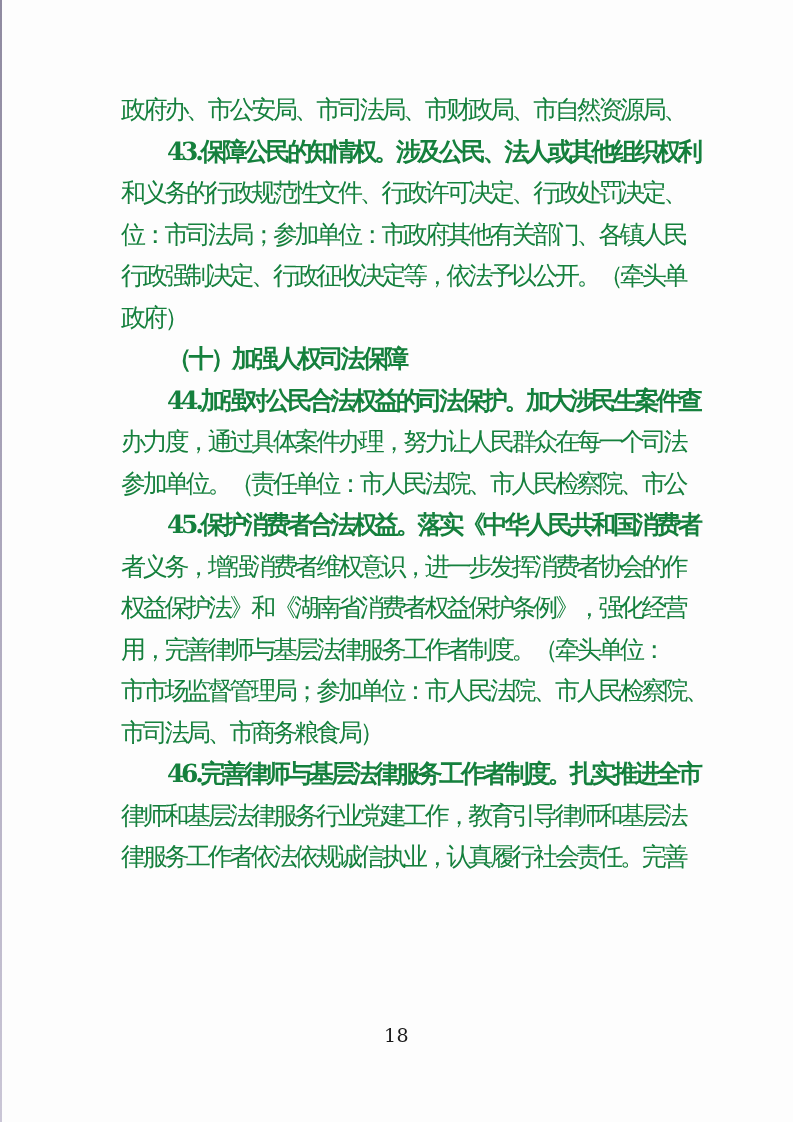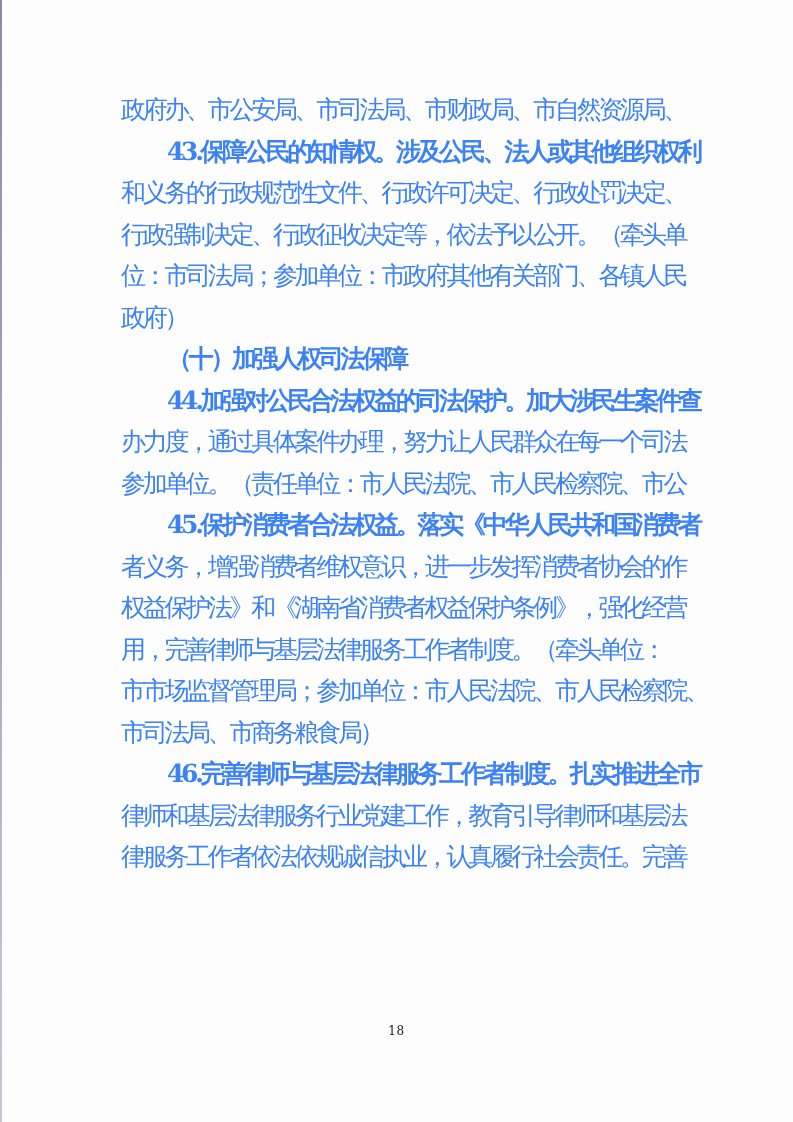--- a/index.html
+++ b/index.html
@@ -27,57 +27,57 @@
     left: 0; top: 0;
     width: 2px;
     height: 1122px;
     background: linear-gradient(180deg, #8f8aa0 0%, #aaa5ba 45%, #cac6d6 100%);
   }
   .content {
     position: absolute;
     left: 121px;
     top: 89px;
     width: 572px;
-    color: #3b82f6;
+    color: #15803d;
   }
   .line {
     height: 41.5px;
     line-height: 41.5px;
     font-size: 25px;
     letter-spacing: -3.3px;
     white-space: nowrap;
     font-weight: 400;
     text-rendering: geometricPrecision;
   }
   .line.indent {
     padding-left: 46px;
     font-weight: bold;
   }
   .page-number {
     position: absolute;
     top: 1024px;
     left: 0;
     width: 793px;
     text-align: center;
-    font-size: 12px;
+    font-size: 19px;
     color: #1a1a1a;
     letter-spacing: 0.5px;
   }
 </style>
 </head>
 <body>
 
 <div class="page">
   <div class="scan-edge"></div>
   <div class="content" id="text-lines">
       <div class="line">政府办、市公安局、市司法局、市财政局、市自然资源局、</div>
       <div class="line indent">43.保障公民的知情权。涉及公民、法人或其他组织权利</div>
       <div class="line">和义务的行政规范性文件、行政许可决定、行政处罚决定、</div>
+      <div class="line">位：市司法局；参加单位：市政府其他有关部门、各镇人民</div>
       <div class="line">行政强制决定、行政征收决定等，依法予以公开。（牵头单</div>
-      <div class="line">位：市司法局；参加单位：市政府其他有关部门、各镇人民</div>
       <div class="line">政府）</div>
       <div class="line indent">（十）加强人权司法保障</div>
       <div class="line indent">44.加强对公民合法权益的司法保护。加大涉民生案件查</div>
       <div class="line">办力度，通过具体案件办理，努力让人民群众在每一个司法</div>
       <div class="line">参加单位。（责任单位：市人民法院、市人民检察院、市公</div>
       <div class="line indent">45.保护消费者合法权益。落实《中华人民共和国消费者</div>
       <div class="line">者义务，增强消费者维权意识，进一步发挥消费者协会的作</div>
       <div class="line">权益保护法》和《湖南省消费者权益保护条例》，强化经营</div>
       <div class="line">用，完善律师与基层法律服务工作者制度。（牵头单位：</div>
       <div class="line">市市场监督管理局；参加单位：市人民法院、市人民检察院、</div>

